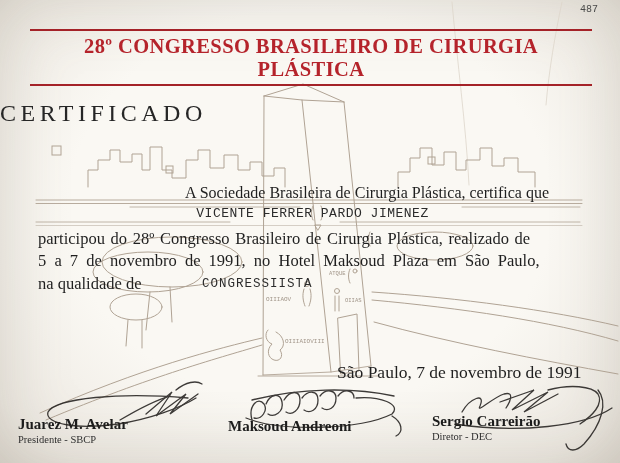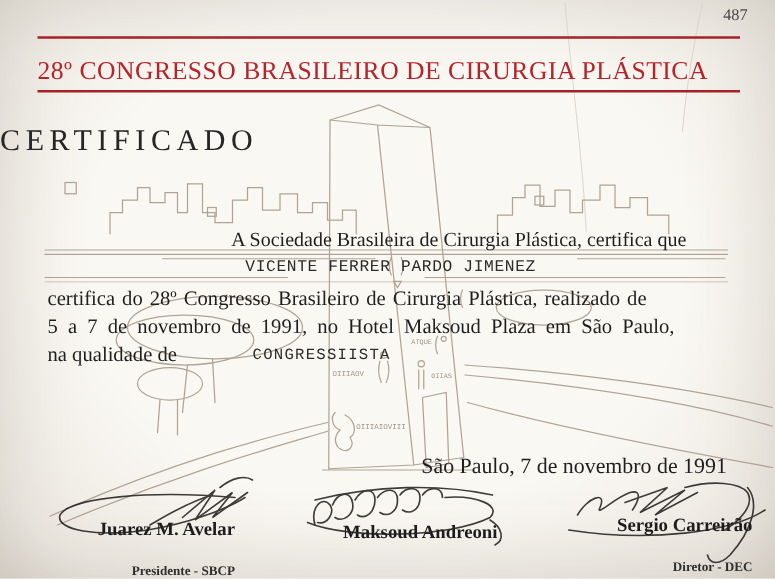--- a/index.html
+++ b/index.html
@@ -6,27 +6,28 @@
   .page{
     position:relative;
     width:620px;height:463px;
     overflow:hidden;
     background:radial-gradient(ellipse at 50% 45%, #faf8f3 55%, #eeeae3 88%, #e3ded6 100%);
     box-shadow:inset 0 0 70px rgba(115,105,88,.22);
     font-family:"Liberation Serif", serif;
     color:#1f1f1f;
   }
   .abs{position:absolute;}
-  .corner-num{top:4px;right:22px;font-size:13px;color:#4a4a4a;font-family:Liberation Serif, serif;}
+  .corner-num{top:4px;right:22px;font-size:10px;color:#4a4a4a;font-family:Liberation Mono, monospace;}
   .header{
     left:30px;right:28px;top:29px;
     border-top:2.5px solid #a42228;
     border-bottom:2px solid #a42228;
-    padding:15px 0 3px;
-    font-weight:normal;
+    padding:4px 0 3px;
+    text-align:center;
+    font-weight:bold;
     font-size:20.5px;
     letter-spacing:.4px;
     color:#b5232b;
     z-index:2;
   }
   .cert-title{
     left:0;width:620px;top:100px;
     text-align:left;
     font-size:24px;letter-spacing:4.5px;
     color:#262626;z-index:2;
@@ -40,23 +41,23 @@
   .body-line{left:38px;font-size:16.5px;white-space:nowrap;z-index:2;}
   .l1{top:229px;word-spacing:1.5px;}
   .l2{top:251px;word-spacing:4px;}
   .l3{top:274px;}
   .role{
     left:202px;top:277px;
     font-family:"Liberation Mono",monospace;
     font-size:12.5px;letter-spacing:1px;color:#2b2b2b;z-index:2;text-align:right;
   }
   .date-line{left:337px;top:362px;font-size:17.5px;white-space:nowrap;z-index:2;font-family:Liberation Serif, serif;}
-  .sig-block{width:170px;text-align:right;z-index:2;}
+  .sig-block{width:170px;text-align:left;z-index:2;}
   .sig-name{font-size:15px;font-weight:600;color:#1c1c1c;white-space:nowrap;}
-  .sig-title{font-size:10.5px;color:#2e2e2e;margin-top:19px;font-weight:bold;}
+  .sig-title{font-size:10.5px;color:#2e2e2e;margin-top:1px;}
   .sig-left{left:18px;top:416px;}
   .sig-mid{left:228px;top:418px;}
   .sig-right{left:432px;top:413px;}
   svg.art{left:0;top:0;z-index:1;pointer-events:none;}
   svg.scrawls{left:0;top:0;z-index:3;pointer-events:none;}
 </style>
 </head>
 <body>
 
 <div class="page">
@@ -113,21 +114,21 @@
   </svg>
 
   <div class="abs corner-num">487</div>
 
   <div class="abs header">28º CONGRESSO BRASILEIRO DE CIRURGIA PLÁSTICA</div>
 
   <div class="abs cert-title">CERTIFICADO</div>
 
   <div class="abs intro">A Sociedade Brasileira de Cirurgia Plástica, certifica que</div>
   <div class="abs recipient">VICENTE FERRER PARDO JIMENEZ</div>
-  <div class="abs body-line l1">certifica do 28º Congresso Brasileiro de Cirurgia Plástica, realizado de</div>
+  <div class="abs body-line l1">participou do 28º Congresso Brasileiro de Cirurgia Plástica, realizado de</div>
   <div class="abs body-line l2">5 a 7 de novembro de 1991, no Hotel Maksoud Plaza em São Paulo,</div>
   <div class="abs body-line l3">na qualidade de</div>
   <div class="abs role">CONGRESSIISTA</div>
 
   <div class="abs date-line">São Paulo, 7 de novembro de 1991</div>
 
   <div class="abs sig-block sig-left">
     <div class="sig-name">Juarez M. Avelar</div>
     <div class="sig-title">Presidente - SBCP</div>
   </div>

